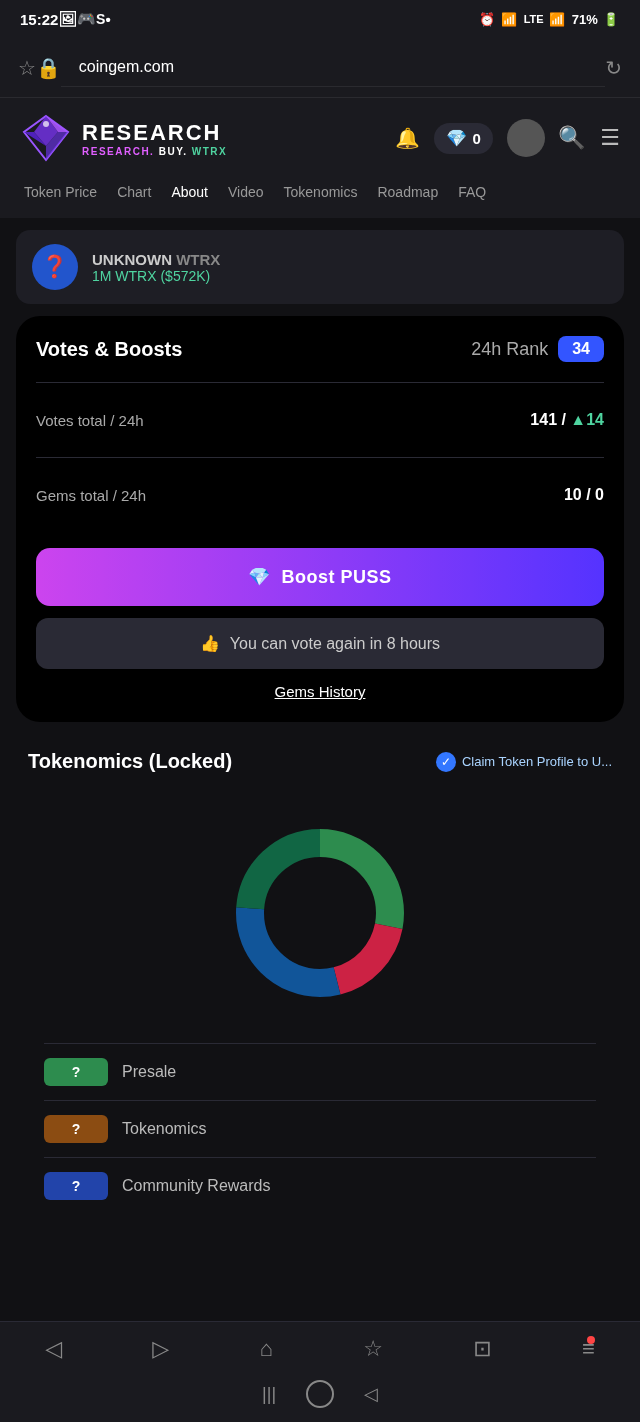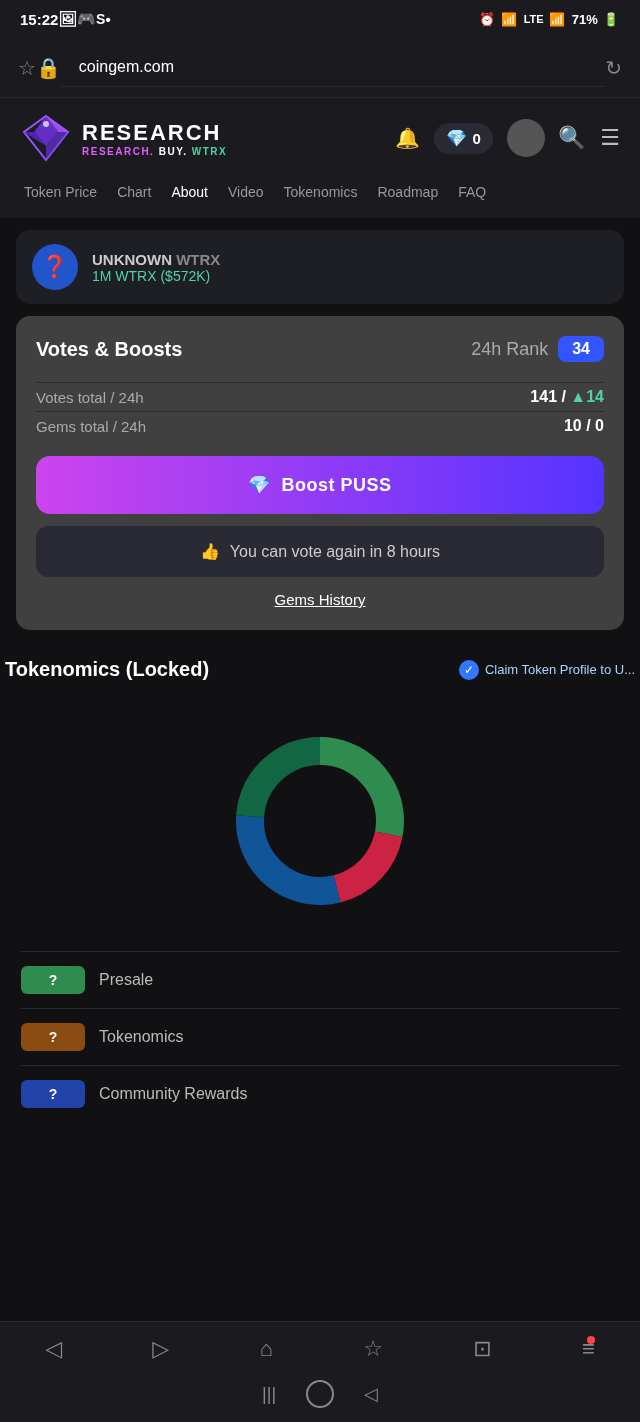--- a/index.html
+++ b/index.html
@@ -157,23 +157,23 @@
     .token-amount {
       font-size: 14px;
       color: #ddd;
     }
     .token-amount span {
       color: #4fd4a0;
     }
 
     
     .votes-card {
-      background: #404040;
+      background: #000000;
       margin: 8px 16px;
-      border-radius: 14px;
+      border-radius: 24px;
       padding: 20px 20px 16px;
     }
     .votes-header {
       display: flex;
       align-items: center;
       justify-content: space-between;
       margin-bottom: 20px;
     }
     .votes-title {
       font-size: 20px;
@@ -194,21 +194,21 @@
       color: #fff;
       font-size: 16px;
       font-weight: 700;
       padding: 4px 14px;
       border-radius: 8px;
     }
     .votes-row {
       display: flex;
       justify-content: space-between;
       align-items: center;
-      padding: 5px 0;
+      padding: 28px 0;
       border-top: 1px solid #2a2a35;
     }
     .votes-row-label {
       font-size: 15px;
       color: #aaa;
     }
     .votes-row-value {
       font-size: 16px;
       font-weight: 700;
       color: #fff;
@@ -262,21 +262,21 @@
       text-align: center;
       font-size: 15px;
       color: #fff;
       text-decoration: underline;
       cursor: pointer;
       padding-bottom: 6px;
     }
 
     
     .tokenomics-section {
-      padding: 20px 5px 0;
+      padding: 20px 28px 0;
     }
     .tokenomics-header {
       display: flex;
       align-items: center;
       justify-content: space-between;
       margin-bottom: 20px;
     }
     .tokenomics-title {
       font-size: 20px;
       font-weight: 700;

